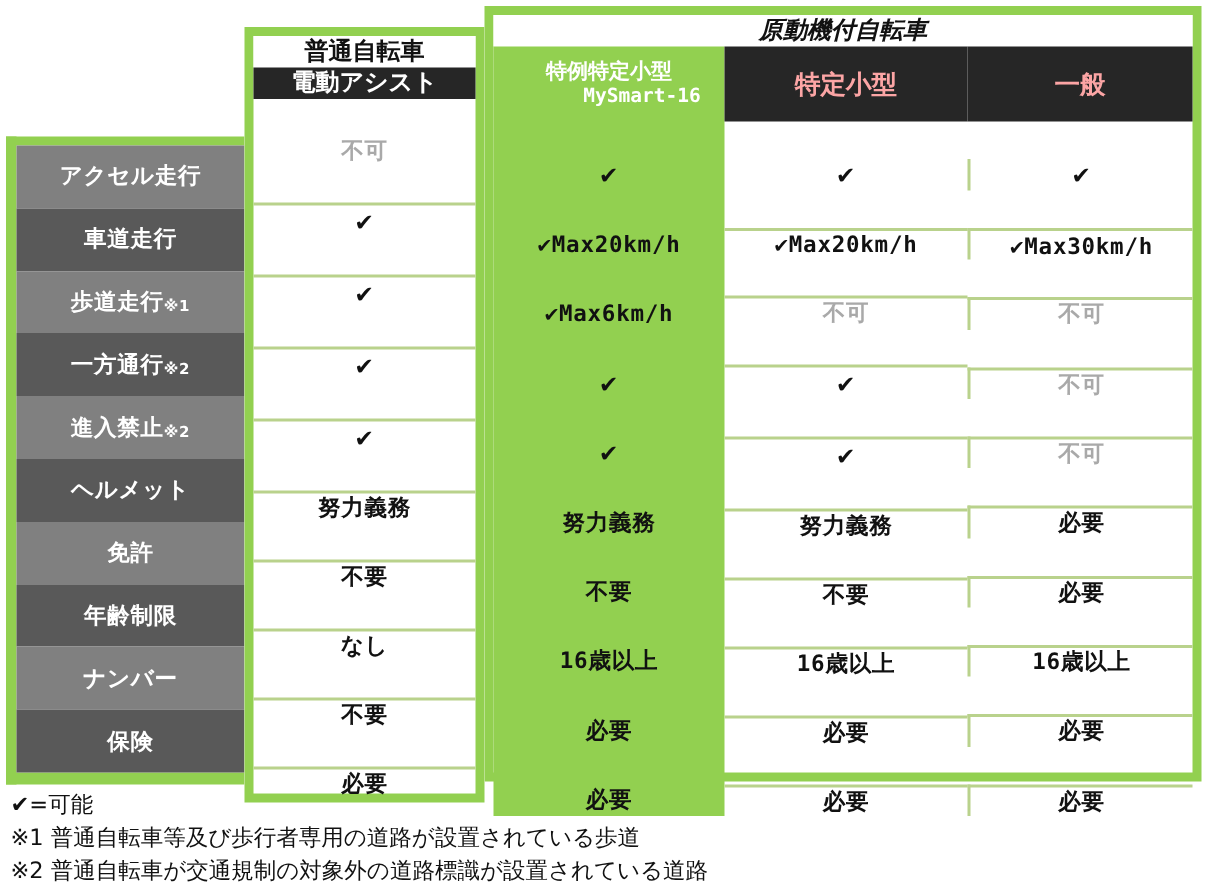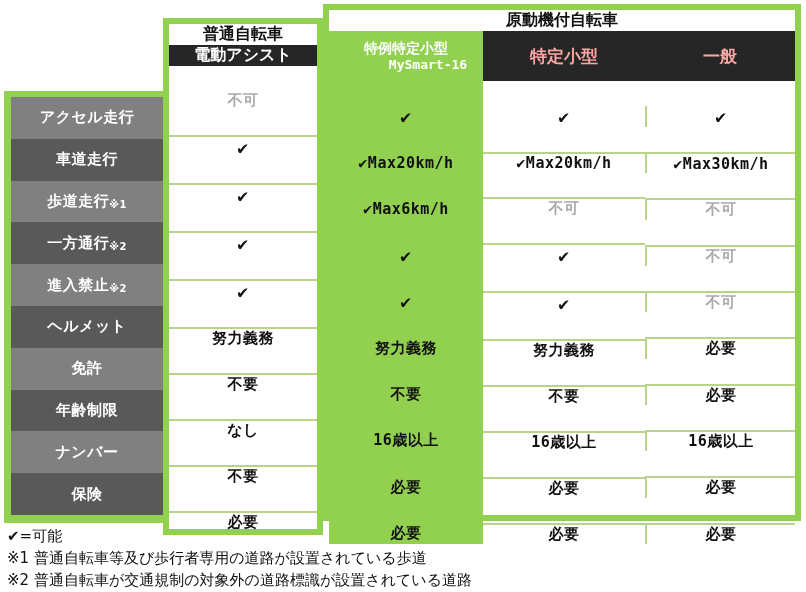--- a/index.html
+++ b/index.html
@@ -42,21 +42,21 @@
     font-weight:bold;font-size:16px;color:#fff;background:var(--dark);}
   .col-cells{flex:1;display:flex;flex-direction:column;}
 
   
   .group2{
     position:absolute;left:323px;top:4px;width:478px;height:517px;
     border:6px solid var(--green);
     display:flex;flex-direction:column;background:#fff;
   }
   .g2-header{height:37px;display:flex;align-items:center;justify-content:center;
-    font-weight:bold;font-size:16px;color:#111;background:#fff;}
+    font-weight:bold;font-size:16px;color:#111;background:#fff;font-style:italic;}
   .g2-body{flex:1;display:flex;}
   .colwrap{display:flex;flex-direction:column;}
   .colwrap.tokurei{width:154px;background:var(--green);}
   .colwrap.tokutei{width:162px;}
   .colwrap.ippan{flex:1;}
   .col-header{height:50px;display:flex;flex-direction:column;align-items:center;justify-content:center;}
   .col-header.dark{background:var(--dark);color:#fca5a5;font-weight:bold;font-size:17px;}
   .col-header.green-head{color:#fff;}
   .green-head .main{font-weight:bold;font-size:14px;line-height:17px;}
   .green-head .sub{font-weight:600;font-size:13px;line-height:16px;

